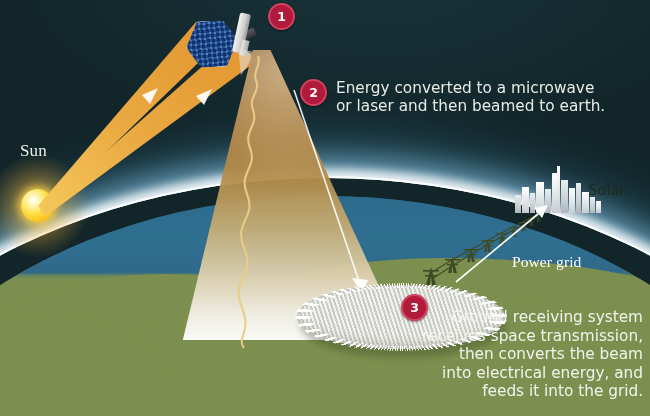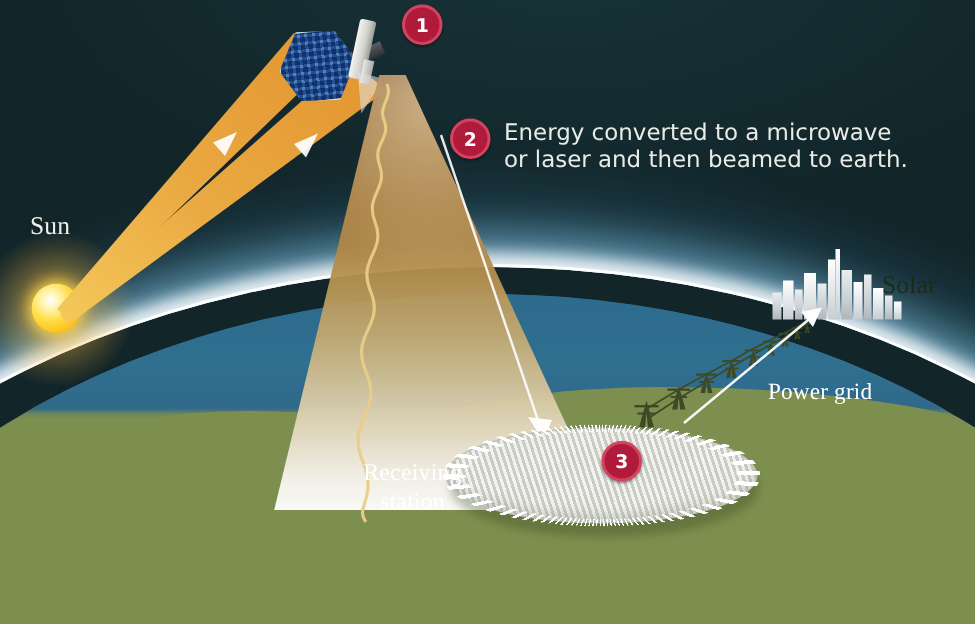--- a/index.html
+++ b/index.html
@@ -295,28 +295,31 @@
           <rect x="536.3" y="218.2" width="4.2" height="0.7"></rect>
         </g>
     </g>
     <line x1="456" y1="282" x2="544" y2="209" stroke="#ffffff" stroke-width="1.7" opacity="0.95"></line>
     <polygon points="548,205 534,208 542,218" fill="#ffffff" opacity="0.97"></polygon>
   </svg>
 
   <div class="txt lbl-sun">Sun</div>
   <div class="txt lbl-city">Solar</div>
   <div class="txt lbl-grid">Power grid</div>
-  <div class="txt lbl-recv">Receiving
-station</div>
 
   <div class="callout" style="left:268px;top:3px;width:378px;">
     <div class="badge">1</div>
   </div>
 
   <div class="callout" style="left:300px;top:79px;width:346px;">
     <div class="badge">2</div>
     <div class="ctext">Energy converted to a microwave
 or laser and then beamed to earth.</div>
   </div>
 
   <div class="badge badge3">3</div>
+  <div class="block3">Ground receiving system
+receives space transmission,
+then converts the beam
+into electrical energy, and
+feeds it into the grid.</div>
 
 </div>
 
 </body></html>

